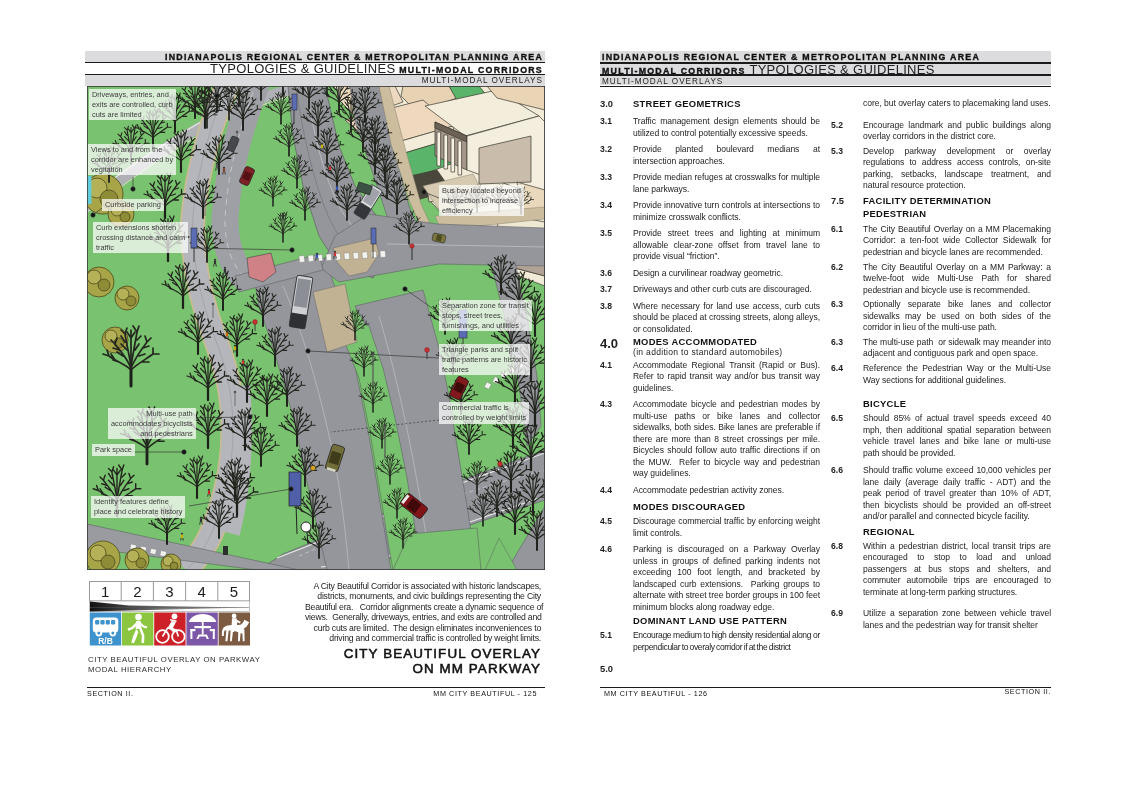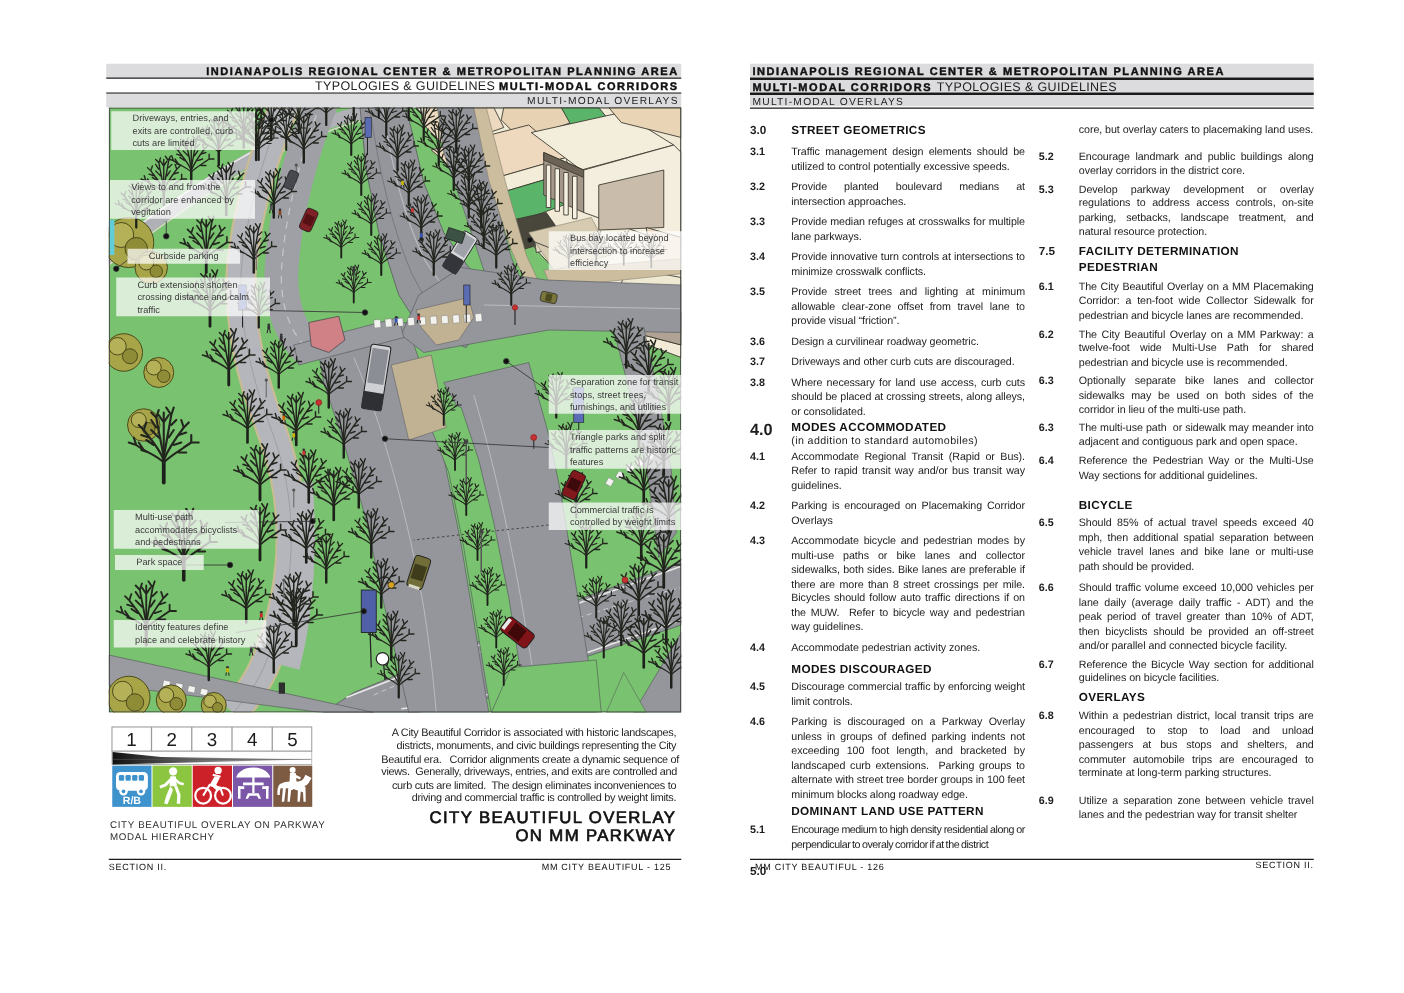--- a/index.html
+++ b/index.html
@@ -3,34 +3,34 @@
 <meta charset="utf-8">
 <style>
   html,body{margin:0;padding:0;background:#ffffff;}
   .sheet{position:relative;width:1123px;height:794px;background:#fff;overflow:hidden;
          font-family:"Liberation Sans",sans-serif;}
   .abs{position:absolute;}
   .hbar{position:absolute;background:#dcdcde;}
   .hline{position:absolute;background:#1a1a1a;height:1.4px;}
   .ht1{font-weight:bold;font-size:8.8px;letter-spacing:1.25px;color:#111;white-space:nowrap;line-height:10.2px;-webkit-text-stroke:0.35px #111;}
   .ht2b{font-weight:bold;font-size:8.8px;letter-spacing:1.25px;color:#111;-webkit-text-stroke:0.35px #111;}
-  .ht2r{font-weight:normal;font-size:10px;letter-spacing:0.3px;color:#222;}
+  .ht2r{font-weight:normal;font-size:13px;letter-spacing:0.3px;color:#222;}
   .ht3{font-weight:normal;font-size:8.2px;letter-spacing:1.0px;color:#222;white-space:nowrap;line-height:9.2px;}
   .foot{font-size:7.2px;letter-spacing:0.6px;color:#111;white-space:nowrap;}
   
   .gitem{position:relative;margin:0 0 5px 0;}
   .c2 .gitem{margin-bottom:3.2px;}
   .gnum{position:absolute;left:0;top:0;font-weight:bold;font-size:8.6px;color:#1d1d1d;}
   .gtxt{margin-left:33px;width:187px;text-align:justify;font-size:8.55px;line-height:11.5px;color:#1d1d1d;
         letter-spacing:-0.05px;}
   .ghead{font-weight:bold;font-size:9.4px;letter-spacing:0.3px;color:#111;line-height:11px;}
   .gsub{font-weight:normal;font-size:8.55px;line-height:11.5px;color:#1d1d1d;}
   
   .lab{position:absolute;background:rgba(255,255,255,0.72);color:#3c3c3c;font-size:7.4px;
-       line-height:9.8px;padding:1px 17px;white-space:nowrap;}
+       line-height:9.8px;padding:1px 3px;white-space:nowrap;}
   .cap{font-size:7.8px;letter-spacing:0.55px;color:#2e2e2e;line-height:10px;}
 </style>
 </head>
 <body>
 <div class="sheet">
 
   <div class="hbar" style="left:85px;top:51px;width:460px;height:10.5px;"></div>
   <div class="abs ht1" style="left:85px;top:51.5px;width:458px;text-align:right;">INDIANAPOLIS REGIONAL CENTER &amp; METROPOLITAN PLANNING AREA</div>
 
   <div class="hline" style="left:85px;top:61.8px;width:460px;"></div>
@@ -476,21 +476,21 @@
   <div class="lab" style="left:93px;top:222px;">Curb extensions shorten<br>crossing distance and calm<br>traffic</div>
 
   <div class="lab" style="left:439px;top:185px;">Bus bay located beyond<br>intersection to increase<br>efficiency</div>
 
   <div class="lab" style="left:439px;top:300px;">Separation zone for transit<br>stops, street trees,<br>furnishings, and utilities</div>
 
   <div class="lab" style="left:439px;top:344px;">Triangle parks and split<br>traffic patterns are historic<br>features</div>
 
   <div class="lab" style="left:439px;top:402px;">Commercial traffic is<br>controlled by weight limits</div>
 
-  <div class="lab" style="left:91px;top:408px;">Multi-use path<br>accommodates bicyclists<br>and pedestrians</div>
+  <div class="lab" style="left:108px;top:408px;text-align:right;">Multi-use path<br>accommodates bicyclists<br>and pedestrians</div>
 
   <div class="lab" style="left:92px;top:444px;">Park space</div>
 
   <div class="lab" style="left:91px;top:496px;">Identity features define<br>place and celebrate history</div>
 
   <div class="abs" style="left:89px;top:581px;width:161px;height:65px;">
     <svg width="161" height="65" viewBox="0 0 161 65">
 
 <rect x="0.5" y="0.5" width="160" height="19.5" fill="#ffffff" stroke="#9a9a9a" stroke-width="1"></rect>
 <line x1="32.2" y1="0.5" x2="32.2" y2="20" stroke="#9a9a9a" stroke-width="1"></line>
@@ -657,24 +657,20 @@
     <div class="gitem" style="margin-bottom:1px;">
         <span class="gnum" style="font-size:13px;">4.0</span>
         <div class="gtxt ghead">MODES ACCOMMODATED<div class="gsub">(in addition to standard automobiles)</div></div>
       </div>
 
     <div class="gitem">
         <span class="gnum">4.1</span>
         <div class="gtxt">Accommodate Regional Transit (Rapid or Bus). Refer to rapid transit way and/or bus transit way guidelines.</div>
       </div>
 
-    <div class="gitem">
-        <span class="gnum">4.2</span>
-        <div class="gtxt">Parking is encouraged on Placemaking Corridor Overlays</div>
-      </div>
 
     <div class="gitem">
         <span class="gnum">4.3</span>
         <div class="gtxt">Accommodate bicycle and pedestrian modes by multi-use paths or bike lanes and collector sidewalks, both sides. Bike lanes are preferable if there are more than 8 street crossings per mile. Bicycles should follow auto traffic directions if on the MUW.&nbsp; Refer to bicycle way and pedestrian way guidelines.</div>
       </div>
 
     <div class="gitem">
         <span class="gnum">4.4</span>
         <div class="gtxt">Accommodate pedestrian activity zones.</div>
       </div>
@@ -761,27 +757,23 @@
     <div class="gitem">
         <span class="gnum">6.5</span>
         <div class="gtxt" style="margin-left:32px;width:188px;">Should 85% of actual travel speeds exceed 40 mph, then additional spatial separation between vehicle travel lanes and bike lane or multi-use path should be provided.</div>
       </div>
 
     <div class="gitem" style="margin-top:6px;">
         <span class="gnum">6.6</span>
         <div class="gtxt" style="margin-left:32px;width:188px;">Should traffic volume exceed 10,000 vehicles per lane daily (average daily traffic - ADT) and the peak period of travel greater than 10% of ADT, then bicyclists should be provided an off-street and/or parallel and connected bicycle facility.</div>
       </div>
 
-    <div class="gitem">
-        <span class="gnum">6.7</span>
-        <div class="gtxt" style="margin-left:32px;width:188px;">Reference the Bicycle Way section for additional guidelines on bicycle facilities.</div>
-      </div>
 
     <div class="gitem" style="margin-bottom:4px;margin-top:2px;">
-        <div class="gtxt ghead" style="margin-left:32px;width:188px;">OVERLAYS</div>
+        <div class="gtxt ghead" style="margin-left:32px;width:188px;">REGIONAL</div>
       </div>
 
     <div class="gitem">
         <span class="gnum">6.8</span>
         <div class="gtxt" style="margin-left:32px;width:188px;">Within a pedestrian district, local transit trips are encouraged to stop to load and unload passengers at bus stops and shelters, and commuter automobile trips are encouraged to terminate at long-term parking structures.</div>
       </div>
 
     <div class="gitem" style="margin-top:10px;">
         <span class="gnum">6.9</span>
         <div class="gtxt" style="margin-left:32px;width:188px;">Utilize a separation zone between vehicle travel lanes and the pedestrian way for transit shelter</div>

